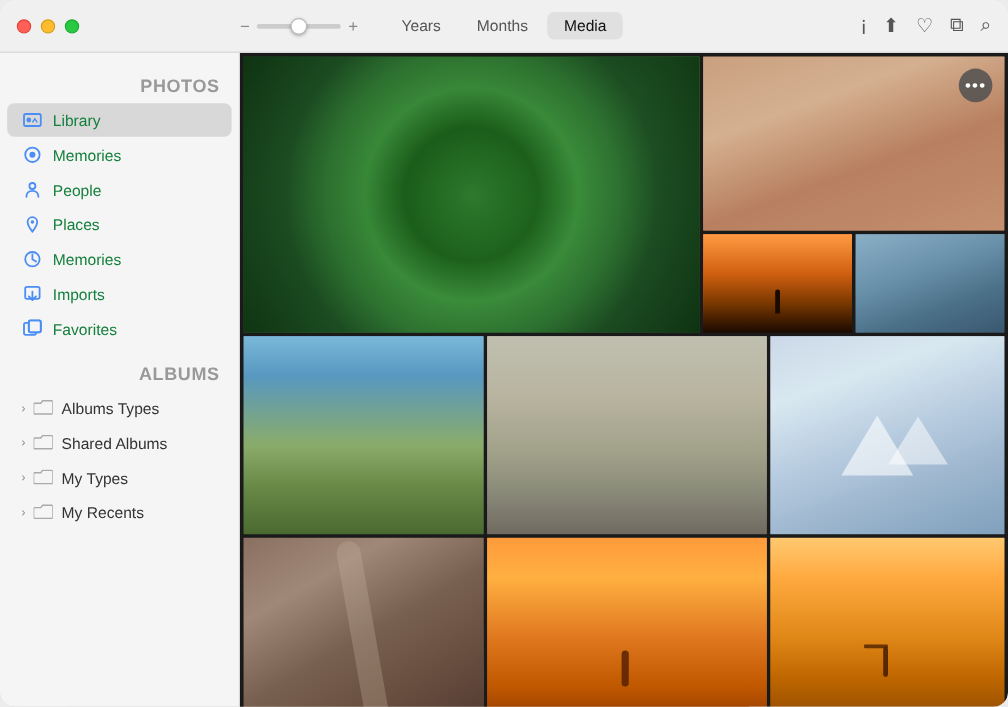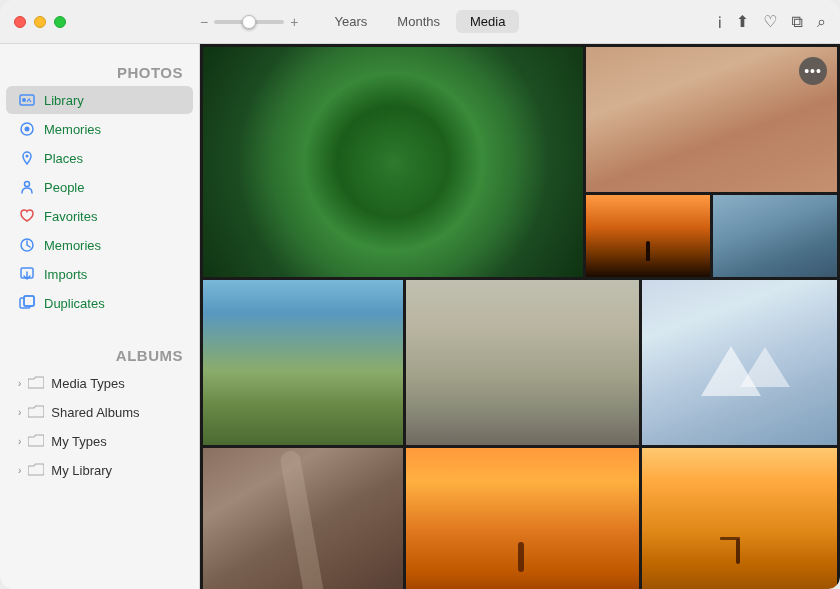--- a/index.html
+++ b/index.html
@@ -353,47 +353,39 @@
         <span class="sidebar-item-icon icon-memories">
           <svg width="16" height="16" viewBox="0 0 16 16" fill="none">
             <circle cx="8" cy="8" r="6" stroke="#4a8ef5" stroke-width="1.5" fill="none"></circle>
             <circle cx="8" cy="8" r="2.5" fill="#4a8ef5"></circle>
           </svg>
         </span>
         <span>Memories</span>
       </div>
 
       <div class="sidebar-item">
+        <span class="sidebar-item-icon icon-people">
+          <svg width="16" height="16" viewBox="0 0 16 16" fill="none">
+            <circle cx="8" cy="5" r="2.5" stroke="#4a8ef5" stroke-width="1.5" fill="none"></circle>
+            <path d="M3 14c0-3 2-5 5-5s5 2 5 5" stroke="#4a8ef5" stroke-width="1.5" fill="none" stroke-linecap="round"></path>
+          </svg>
+        </span>
+        <span>People</span>
+      </div>
+
+      <div class="sidebar-item">
         <span class="sidebar-item-icon icon-places">
           <svg width="16" height="16" viewBox="0 0 16 16" fill="none">
             <path d="M8 2C5.8 2 4 3.8 4 6c0 3 4 8 4 8s4-5 4-8c0-2.2-1.8-4-4-4z" stroke="#4a8ef5" stroke-width="1.5" fill="none"></path>
             <circle cx="8" cy="6" r="1.5" fill="#4a8ef5"></circle>
           </svg>
         </span>
         <span>Places</span>
       </div>
 
-      <div class="sidebar-item">
-        <span class="sidebar-item-icon icon-people">
-          <svg width="16" height="16" viewBox="0 0 16 16" fill="none">
-            <circle cx="8" cy="5" r="2.5" stroke="#4a8ef5" stroke-width="1.5" fill="none"></circle>
-            <path d="M3 14c0-3 2-5 5-5s5 2 5 5" stroke="#4a8ef5" stroke-width="1.5" fill="none" stroke-linecap="round"></path>
-          </svg>
-        </span>
-        <span>People</span>
-      </div>
-
-      <div class="sidebar-item">
-        <span class="sidebar-item-icon icon-favorites">
-          <svg width="16" height="16" viewBox="0 0 16 16" fill="none">
-            <path d="M8 13s-6-3.5-6-7.5C2 3.5 3.5 2 5.5 2c1 0 2 .5 2.5 1.5C8.5 2.5 9.5 2 10.5 2 12.5 2 14 3.5 14 5.5 14 9.5 8 13 8 13z" stroke="#e05050" stroke-width="1.5" fill="none"></path>
-          </svg>
-        </span>
-        <span>Favorites</span>
-      </div>
 
       <div class="sidebar-item">
         <span class="sidebar-item-icon icon-recents">
           <svg width="16" height="16" viewBox="0 0 16 16" fill="none">
             <circle cx="8" cy="8" r="6" stroke="#4a8ef5" stroke-width="1.5" fill="none"></circle>
             <path d="M8 4v4l3 2" stroke="#4a8ef5" stroke-width="1.5" stroke-linecap="round"></path>
           </svg>
         </span>
         <span>Memories</span>
       </div>
@@ -409,33 +401,33 @@
       </div>
 
       <div class="sidebar-item">
         <span class="sidebar-item-icon icon-duplicates">
           <svg width="16" height="16" viewBox="0 0 16 16" fill="none">
             <rect x="1" y="3" width="10" height="10" rx="1.5" stroke="#4a8ef5" stroke-width="1.5" fill="none"></rect>
             <rect x="5" y="1" width="10" height="10" rx="1.5" stroke="#4a8ef5" stroke-width="1.5" fill="#f5f5f5"></rect>
             <rect x="5" y="1" width="10" height="10" rx="1.5" stroke="#4a8ef5" stroke-width="1.5" fill="none"></rect>
           </svg>
         </span>
-        <span>Duplicates</span>
-      </div>
-
-      <div class="sidebar-section-label" style="margin-top:22px;">Albums</div>
+        <span>Favorites</span>
+      </div>
+
+      <div class="sidebar-section-label" style="margin-top:8px;">Albums</div>
 
       <div class="sidebar-group">
         <span class="chevron">›</span>
         <span class="sidebar-item-icon icon-folder">
           <svg width="16" height="14" viewBox="0 0 16 14" fill="none">
             <path d="M1 3h5l1.5-2H15a1 1 0 011 1v9a1 1 0 01-1 1H1a1 1 0 01-1-1V4a1 1 0 011-1z" stroke="#aaa" stroke-width="1.2" fill="none"></path>
           </svg>
         </span>
-        <span>Media Types</span>
+        <span>Albums Types</span>
       </div>
 
       <div class="sidebar-group">
         <span class="chevron">›</span>
         <span class="sidebar-item-icon icon-folder">
           <svg width="16" height="14" viewBox="0 0 16 14" fill="none">
             <path d="M1 3h5l1.5-2H15a1 1 0 011 1v9a1 1 0 01-1 1H1a1 1 0 01-1-1V4a1 1 0 011-1z" stroke="#aaa" stroke-width="1.2" fill="none"></path>
           </svg>
         </span>
         <span>Shared Albums</span>
@@ -452,21 +444,21 @@
       </div>
 
 
       <div class="sidebar-group">
         <span class="chevron">›</span>
         <span class="sidebar-item-icon icon-folder">
           <svg width="16" height="14" viewBox="0 0 16 14" fill="none">
             <path d="M1 3h5l1.5-2H15a1 1 0 011 1v9a1 1 0 01-1 1H1a1 1 0 01-1-1V4a1 1 0 011-1z" stroke="#aaa" stroke-width="1.2" fill="none"></path>
           </svg>
         </span>
-        <span>My Library</span>
+        <span>My Recents</span>
       </div>
     </div>
 
     <div class="photo-grid">
 
       <div class="grid-row" style="height: 230px;">
 
         <div class="photo-cell photo-forest" style="width: 380px; height: 230px;">
 
           <div style="position:absolute;inset:0;background:radial-gradient(circle at 50% 50%, #2d7a2d 0%, #1a5c1a 25%, #3a8c3a 40%, #2d7030 55%, #1a4820 70%, #0d3010 100%);opacity:0.9;"></div>

